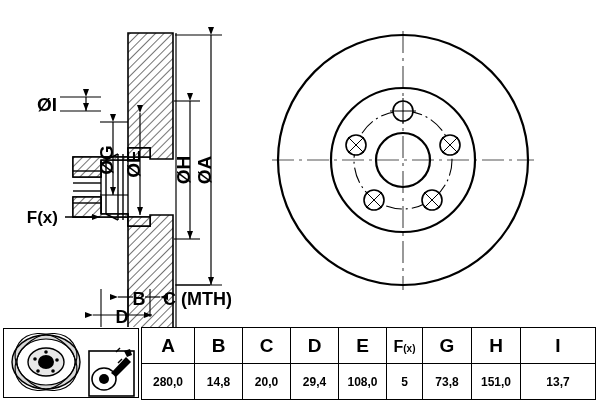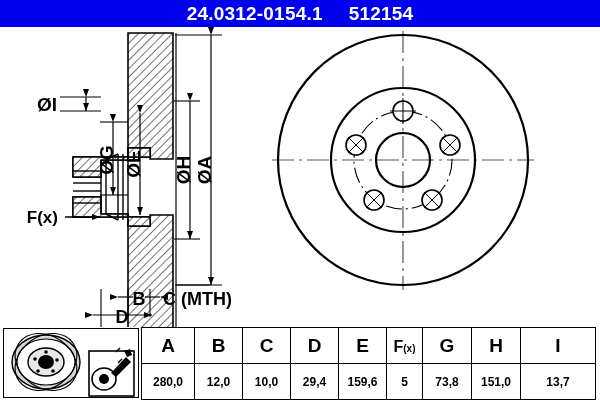--- a/index.html
+++ b/index.html
@@ -95,24 +95,20 @@
     border: 1.4px solid #000;
     box-sizing: border-box;
   }
   .lbl { font-weight: bold; fill: #000; }
 </style>
 </head>
 <body>
 
 <div id="page">
 
-  <div id="header-bar" style="background: rgb(0, 0, 238);">
-    <span class="htext" style="color: rgb(255, 255, 255);">24.0312-0154.1</span>
-    <span class="htext" style="color: rgb(255, 255, 255);">512154</span>
-  </div>
 
 
   <svg id="drawing" viewBox="0 0 600 300">
 
     <defs>
       <pattern id="hatch" patternUnits="userSpaceOnUse" width="6" height="6" patternTransform="rotate(45)">
         <rect width="6" height="6" fill="#ffffff"></rect>
         <line x1="0" y1="0" x2="0" y2="6" stroke="#000" stroke-width="1.1"></line>
       </pattern>
       <marker id="ar-d" markerWidth="9" markerHeight="9" refX="8" refY="3" orient="auto" markerUnits="userSpaceOnUse">
@@ -290,24 +286,24 @@
         <td style="width:47px">C</td>
         <td style="width:47px">D</td>
         <td style="width:47px">E</td>
         <td style="width:35px"><span class="fx-main">F</span><span class="fx-sub">(x)</span></td>
         <td style="width:48px">G</td>
         <td style="width:48px">H</td>
         <td style="width:74px">I</td>
       </tr>
       <tr class="vals">
         <td>280,0</td>
-        <td>12,0</td>
-        <td>10,0</td>
+        <td>14,8</td>
+        <td>20,0</td>
         <td>29,4</td>
-        <td>159,6</td>
+        <td>108,0</td>
         <td>5</td>
         <td>73,8</td>
         <td>151,0</td>
         <td>13,7</td>
       </tr>
     </tbody>
       </table>
   </div>
 
 </div>

